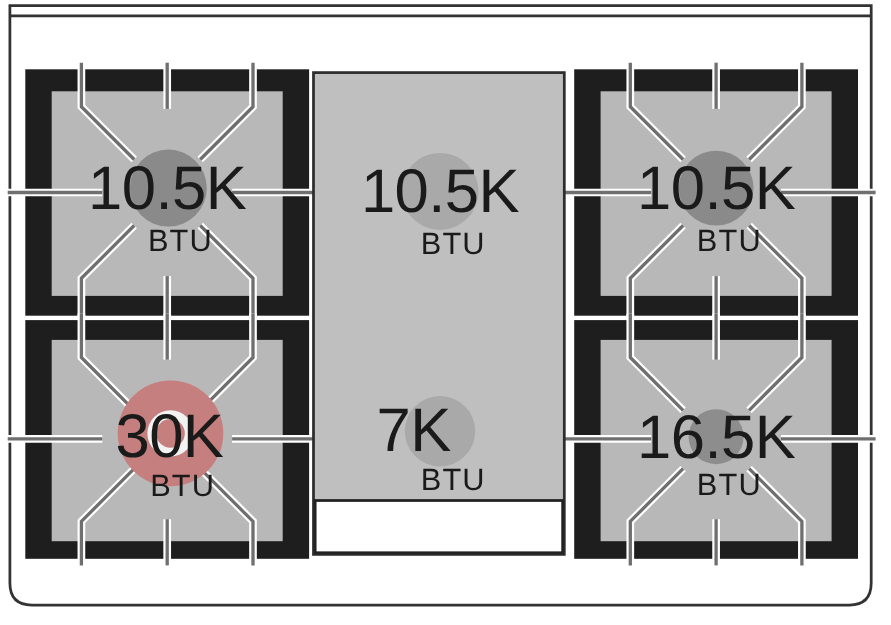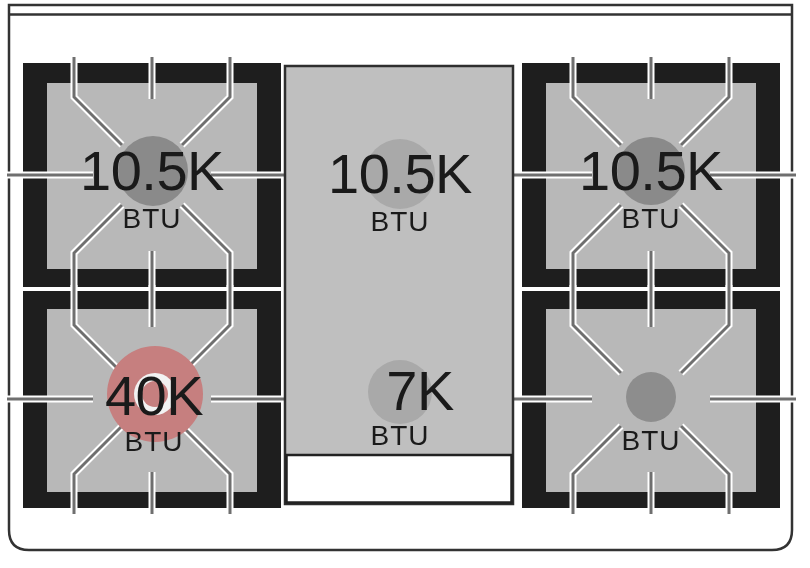--- a/index.html
+++ b/index.html
@@ -7,21 +7,21 @@
     width:810px;height:568px;position:relative;background:#ffffff;
     font-family:"Liberation Sans",sans-serif;overflow:hidden;
   }
   .stage{position:absolute;left:0;top:0;width:810px;height:412px;}
   .stage svg{position:absolute;left:0;top:0;overflow:visible;}
   .lbl{
     position:absolute;transform:translate(-50%,-50%);
     color:#1a1a1a;white-space:nowrap;line-height:1;
   }
   .val{font-size:56px;letter-spacing:-0.5px;}
-  .unit{font-size:28px;letter-spacing:1px;}
+  .unit{font-size:28px;letter-spacing:1px;margin-left:12px;}
 </style>
 </head>
 <body>
 
 <div class="stage">
 
   <svg width="810" height="568" viewBox="0 0 810 568">
     <defs>
       <g id="grateTop">
         <rect x="0" y="0" width="258" height="224" fill="#1e1e1e"></rect>
@@ -98,21 +98,22 @@
 
   <div class="lbl val" style="left:152px;top:171px">10.5K</div>
   <div class="lbl unit" style="left:152px;top:219px">BTU</div>
 
   <div class="lbl val" style="left:400px;top:174px">10.5K</div>
   <div class="lbl unit" style="left:400px;top:222px">BTU</div>
 
   <div class="lbl val" style="left:651px;top:171px">10.5K</div>
   <div class="lbl unit" style="left:651px;top:219px">BTU</div>
 
-  <div class="lbl val" style="left:154px;top:396px">40K</div>
+  <div class="lbl val" style="left:154px;top:396px">30K</div>
   <div class="lbl unit" style="left:154px;top:442px">BTU</div>
 
-  <div class="lbl val" style="left:420px;top:391px">7K</div>
+  <div class="lbl val" style="left:376px;top:391px">7K</div>
   <div class="lbl unit" style="left:400px;top:436px">BTU</div>
 
+  <div class="lbl val" style="left:651px;top:397px">16.5K</div>
   <div class="lbl unit" style="left:651px;top:441px">BTU</div>
 
 </div>
 
 </body></html>

